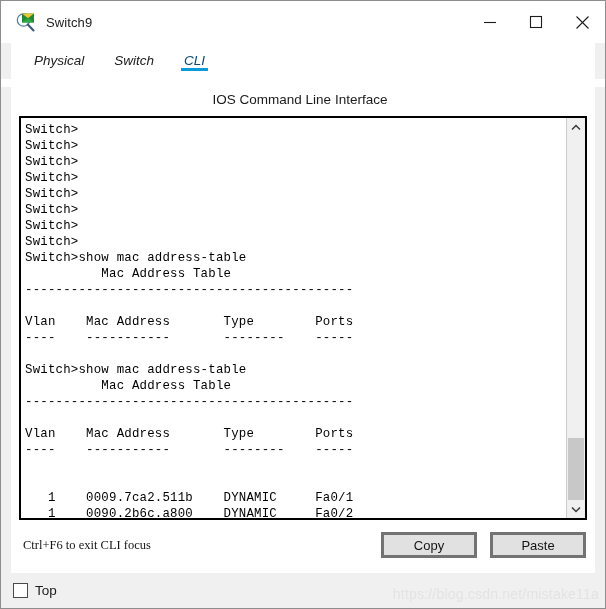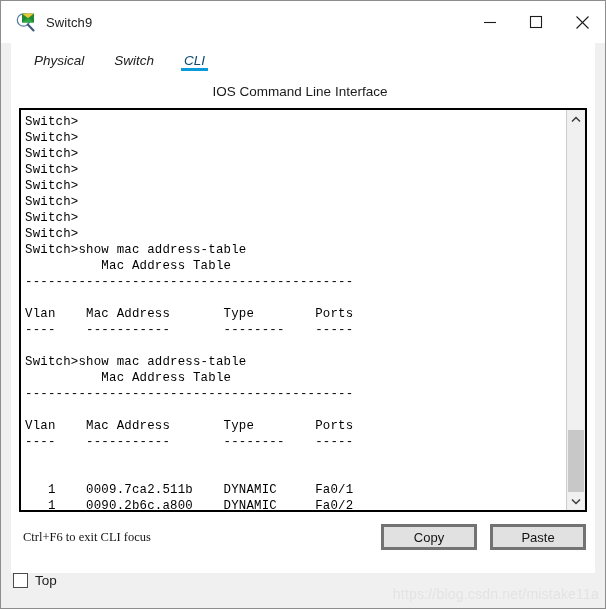--- a/index.html
+++ b/index.html
@@ -109,20 +109,21 @@
     bottom: 8px;
     height: 3px;
     background: #0a9bd8;
   }
 
   
   #content {
     flex: 1;
     background: #f0f0f0;
     position: relative;
+    margin-top: 8px;
   }
   #card {
     position: absolute;
     left: 10px;
     right: 10px;
     top: 0;
     bottom: 35px;
     background: #ffffff;
   }
 
@@ -227,20 +228,21 @@
 
   
   #bottombar {
     position: absolute;
     left: 0;
     right: 0;
     bottom: 0;
     height: 35px;
     background: #f0f0f0;
     display: flex;
+    align-items: center;
   }
   #top-check {
     width: 15px;
     height: 15px;
     border: 1px solid #4b4b4b;
     background: #ffffff;
     margin-left: 12px;
     margin-right: 7px;
     box-sizing: border-box;
     flex: none;

